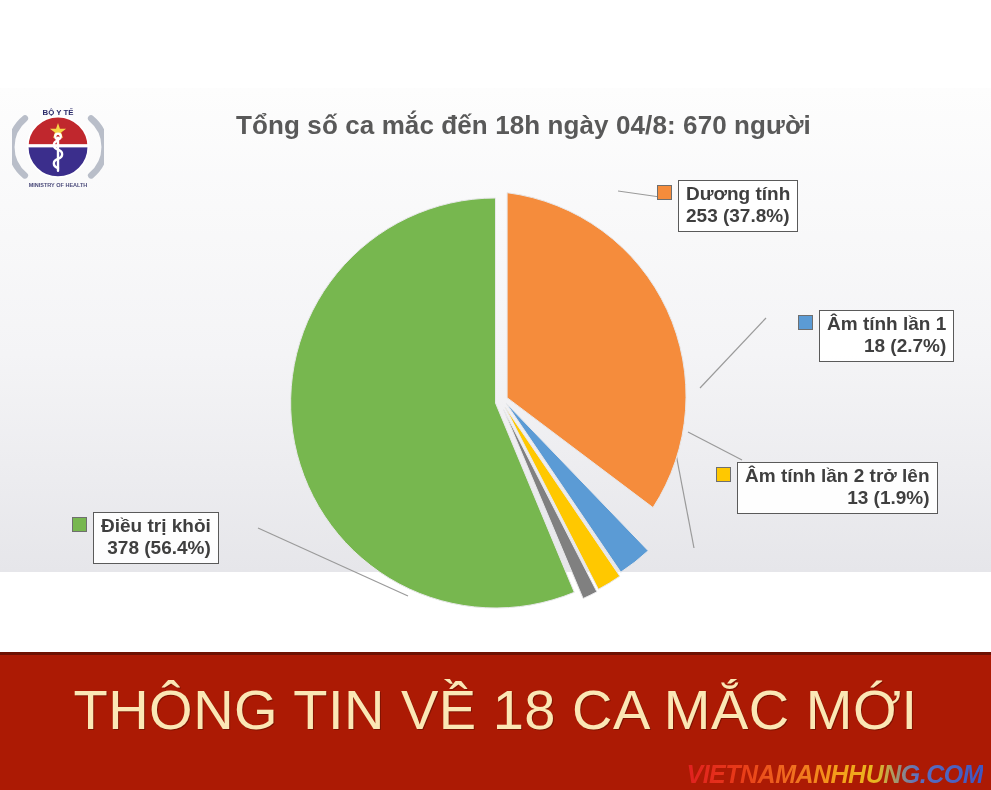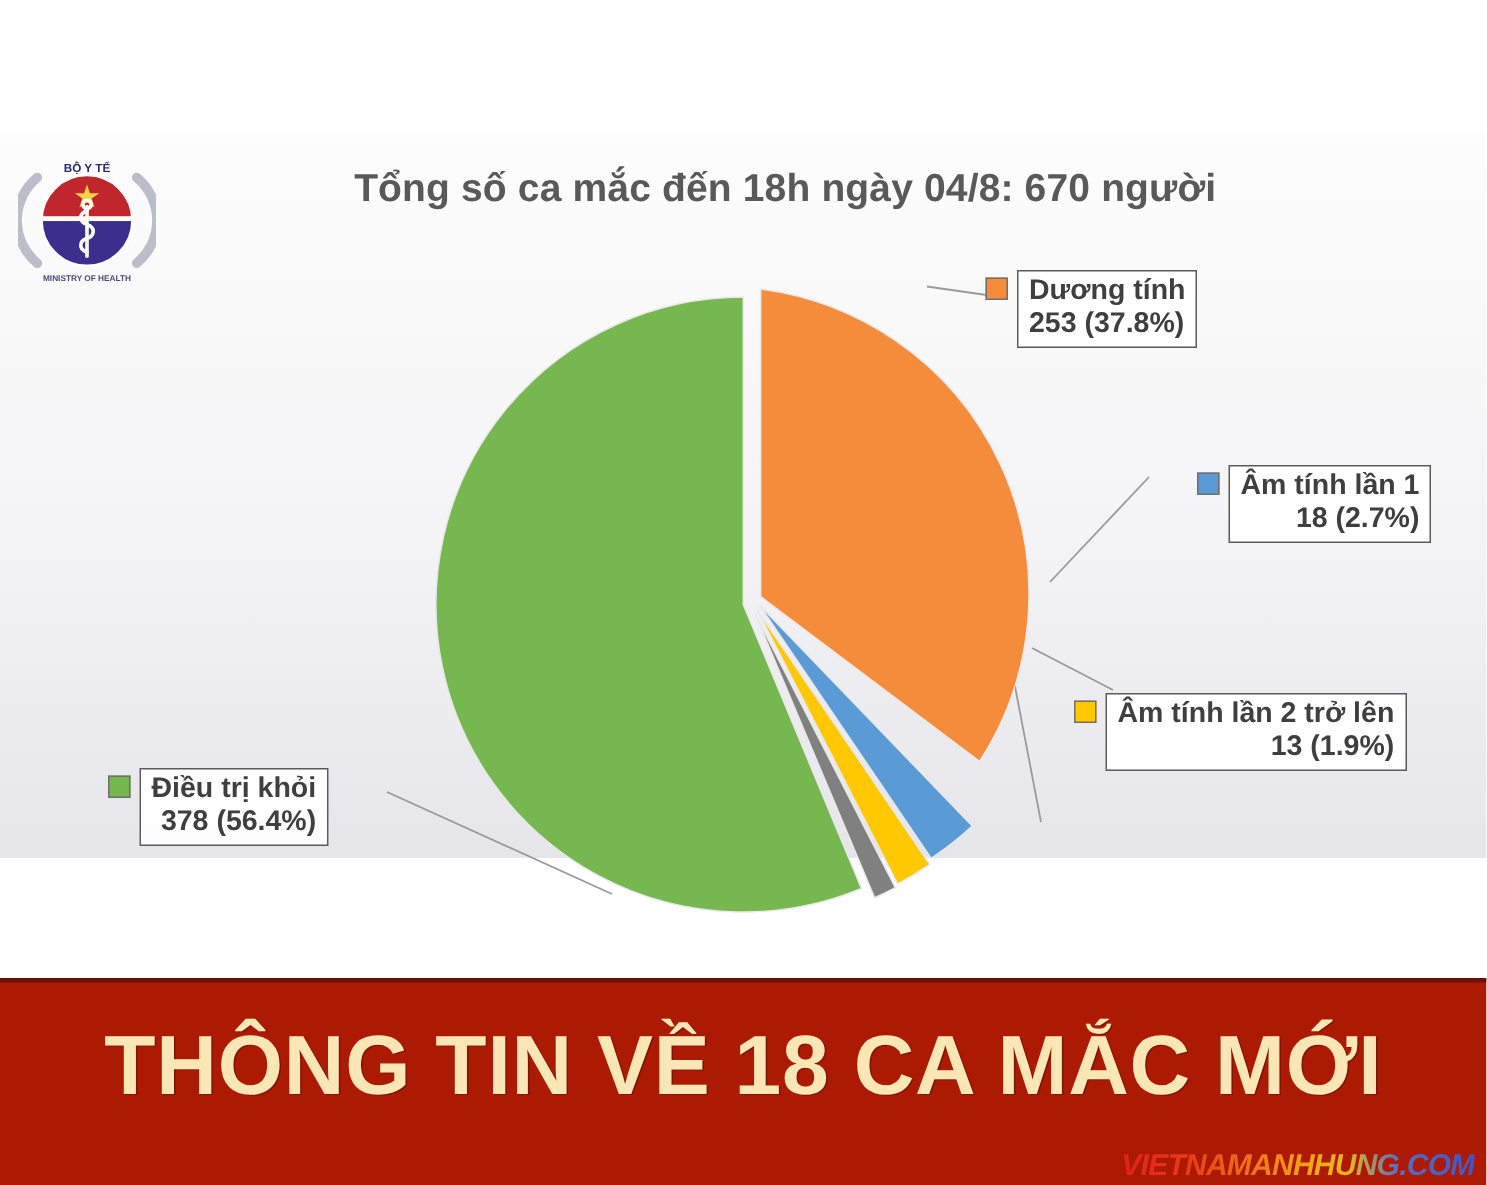--- a/index.html
+++ b/index.html
@@ -134,31 +134,31 @@
     height: 138px;
     background: #ac1a04;
     border-top: 3px solid #6d1103;
   }
   .footer-headline {
     position: absolute;
     left: 0; top: 22px;
     width: 991px;
     text-align: center;
     font-size: 56px;
-    font-weight: bold;
+    font-weight: normal;
     color: #fbe7b5;
     letter-spacing: 0.5px;
     text-shadow: 1px 1px 0 #7d1303;
     white-space: nowrap;
   }
   .watermark {
     position: absolute;
     right: 8px;
     bottom: 4px;
-    font-size: 20px;
+    font-size: 25px;
     font-weight: bold;
     font-style: italic;
     letter-spacing: -0.5px;
     background: linear-gradient(90deg,
         #e02020 0%, #e83a18 18%, #f07020 36%,
         #f5a01a 52%, #e8b820 64%, #5a6fc0 78%, #3f56c2 100%);
     -webkit-background-clip: text;
     background-clip: text;
     color: transparent;
     white-space: nowrap;

